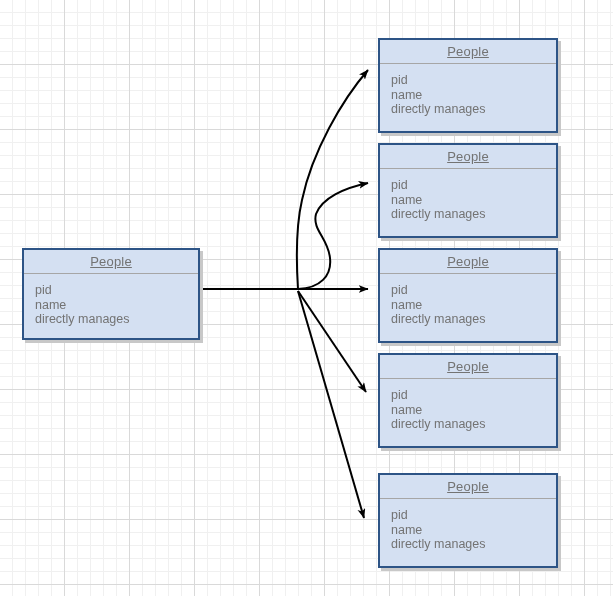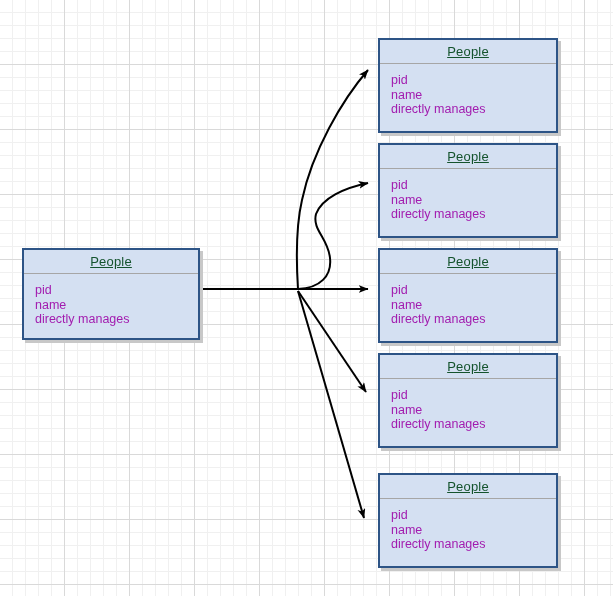--- a/index.html
+++ b/index.html
@@ -49,36 +49,36 @@
     border: 2px solid #2d5486;
     box-shadow: 3px 3px 0 0 #c8c8c8;
     display: flex;
     flex-direction: column;
   }
   .uml-title {
     height: 24px;
     line-height: 24px;
     text-align: center;
     font-size: 13px;
-    color: #14532d;
+    color: #737373;
     text-decoration: underline;
     letter-spacing: 0.2px;
     border-bottom: 1px solid #a6a6a6;
     box-sizing: border-box;
     user-select: none;
   }
   .uml-attrs {
     flex: 1;
     padding: 9px 11px 6px 11px;
     box-sizing: border-box;
   }
   .uml-attr {
     font-size: 12.5px;
     line-height: 14.6px;
-    color: #a21caf;
+    color: #737373;
     white-space: nowrap;
   }
 </style>
 </head>
 <body>
 
 <div id="canvas">
 
   <svg id="edge-layer" width="613" height="596" viewBox="0 0 613 596" xmlns="http://www.w3.org/2000/svg">
     <defs>

